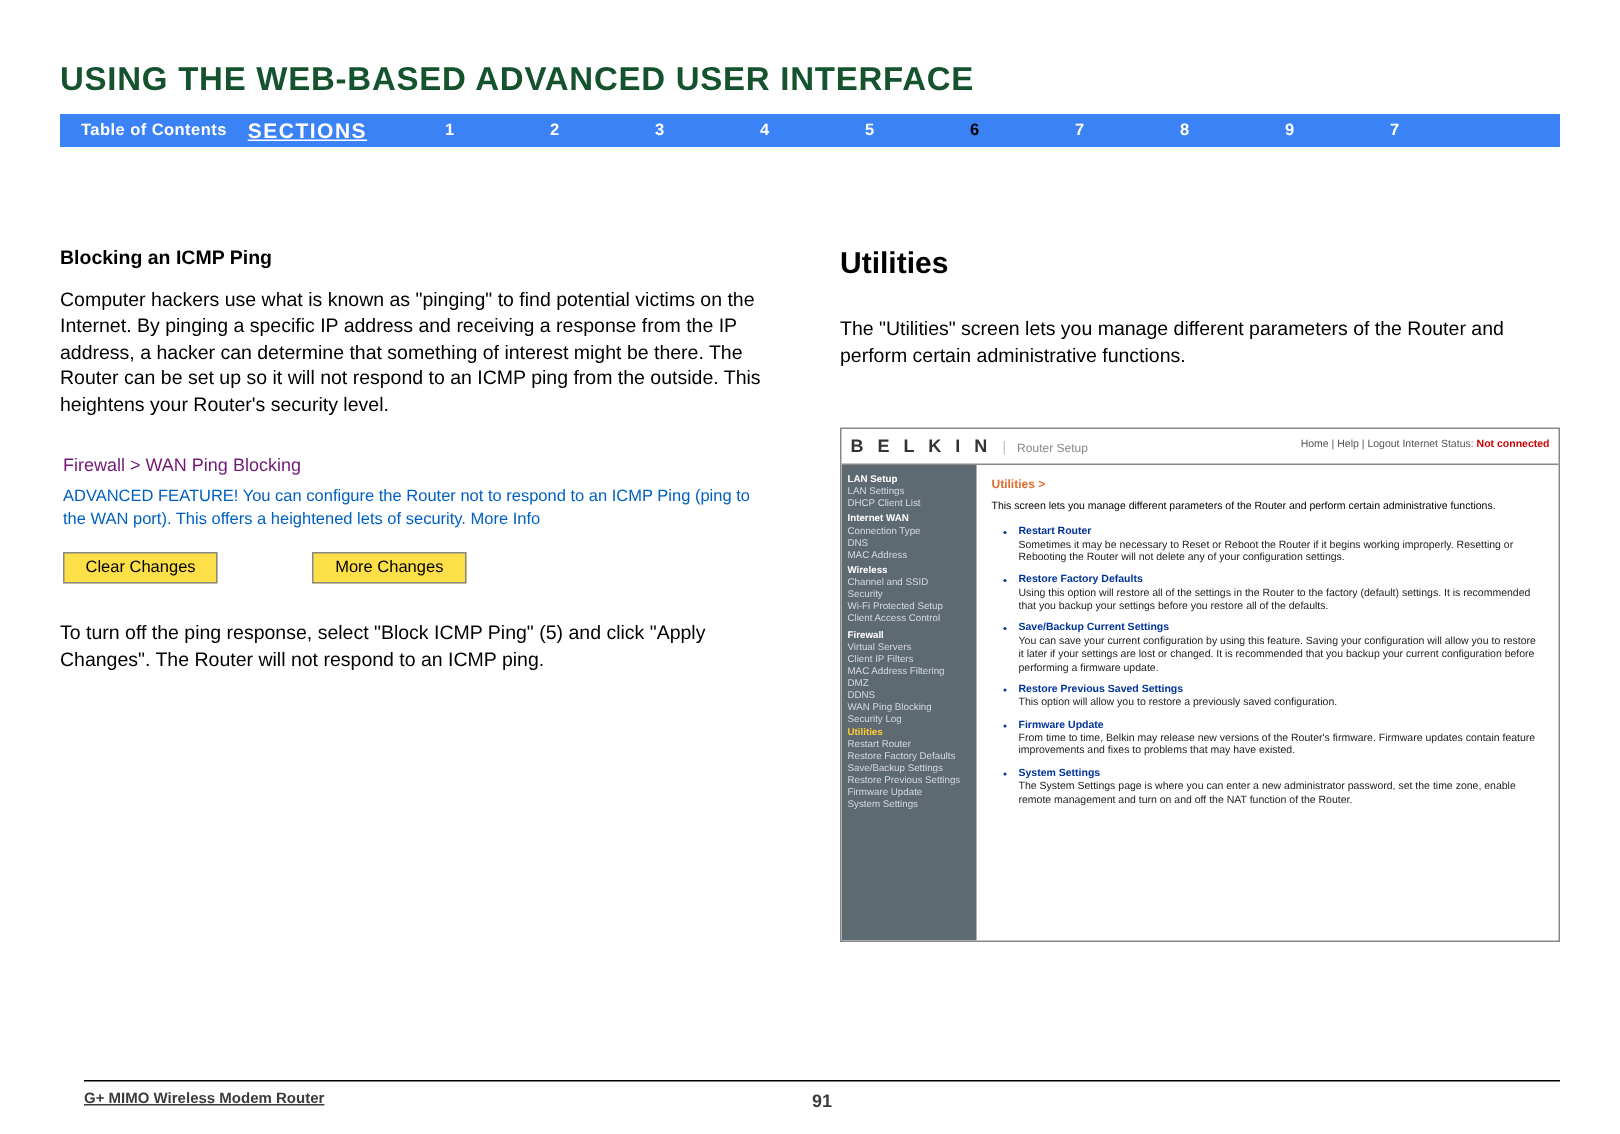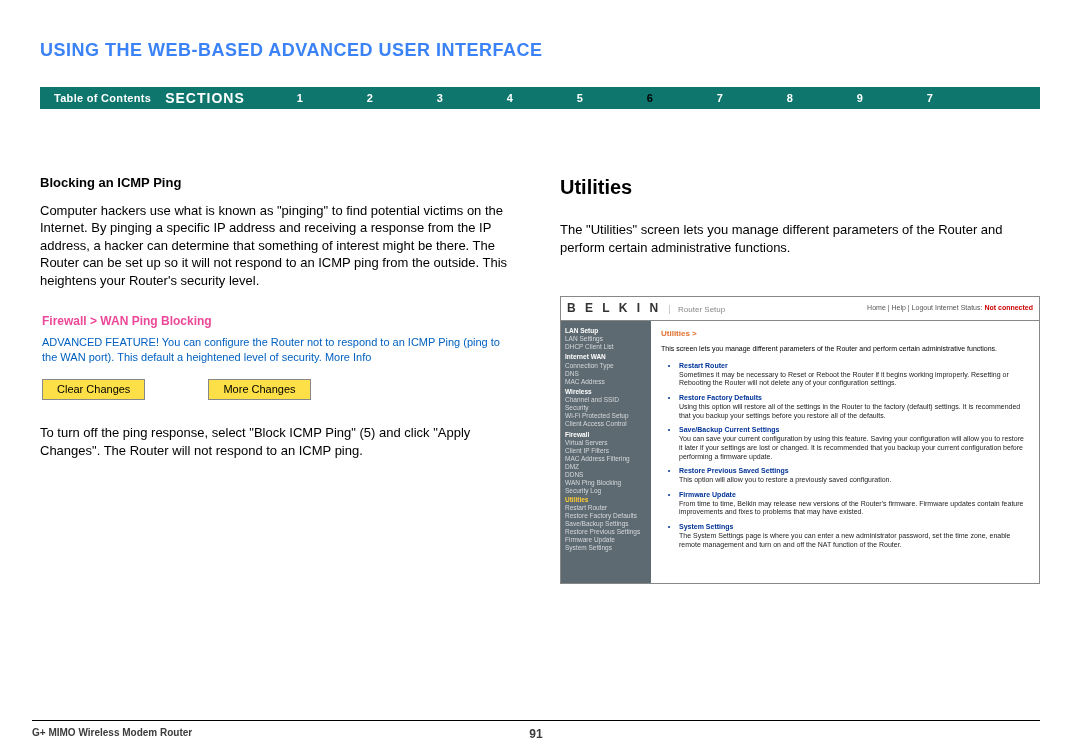--- a/index.html
+++ b/index.html
@@ -6,44 +6,45 @@
   body {
     background: #fff;
     font-family: Arial, Helvetica, sans-serif;
     color: #000;
     width: 1080px;
     height: 756px;
     position: relative;
     padding: 40px 40px 0 40px;
   }
   .page-title {
-    font-size: 18px;
+    font-size: 22px;
     font-weight: bold;
     letter-spacing: 0.5px;
-    color: #3b82f6;
-    margin-bottom: 26px;
+    color: #14532d;
+    margin-bottom: 10px;
   }
   .sections-bar {
     display: flex;
     align-items: center;
-    background: #0f766e;
+    background: #3b82f6;
     height: 22px;
     color: #fff;
     font-size: 11px;
   }
   .toc {
     padding: 0 14px;
     font-weight: bold;
     letter-spacing: 0.3px;
   }
   .sections-label {
     font-size: 14px;
     letter-spacing: 1px;
     font-weight: bold;
     padding-right: 20px;
+    text-decoration: underline;
   }
   .sec-num {
     flex: 0 0 auto;
     width: 70px;
     text-align: center;
     font-weight: bold;
   }
   .sec-num.current { color: #000; }
   .columns {
     display: flex;
@@ -55,21 +56,21 @@
   .col h2 { font-size: 20px; font-weight: bold; margin-bottom: 20px; }
   .col p { margin-bottom: 14px; }
 
   
   .fw-box {
     border: none;
     padding: 10px 2px;
     margin: 8px 0 14px 0;
     font-size: 11px;
   }
-  .fw-title { color: #ec4899; font-weight: bold; font-size: 12px; margin-bottom: 6px; }
+  .fw-title { color: #701a75; font-weight: normal; font-size: 12px; margin-bottom: 6px; }
   .fw-desc { color: #0060c0; margin-bottom: 14px; }
   .fw-row { display: flex; align-items: center; gap: 6px; color: #0060c0; font-weight: bold; margin-bottom: 10px;}
   .fw-row input[type=checkbox] { accent-color: #1a5fa0; }
   .fw-line { flex:1; border-top:1px solid #000; }
   .fw-annot { color:#000; font-weight:normal; }
   .fw-btn {
     display:inline-block;
     border:1px solid #888;
     background: #fde047;
     padding:2px 14px;
@@ -78,21 +79,21 @@
   }
 
   
   .belkin-box {
     border: 1px solid #888;
     margin-top: 40px;
     font-size: 7px;
     line-height: 1.25;
     display: flex;
     flex-direction: column;
-    height: 288px;
+    height: 343px;
     overflow: hidden;
   }
   .belkin-top {
     display:flex;
     align-items:center;
     border-bottom: 1px solid #888;
     padding: 4px 6px;
     justify-content: space-between;
   }
   .belkin-logo { font-size: 12px; letter-spacing: 3px; font-weight: bold; color:#333; }
@@ -113,29 +114,30 @@
   .belkin-main { flex:1; padding: 8px 10px; }
   .belkin-bc { color:#e07030; font-weight:bold; font-size:8px; margin-bottom:6px; }
   .belkin-intro { margin-bottom:8px; }
   .belkin-item { margin-bottom:6px; margin-left:10px; }
   .belkin-item .bi-t { color:#003399; font-weight:bold; display:list-item; list-style: disc; margin-left:8px;}
   .belkin-item .bi-d { color:#222; margin-left:8px;}
 
   .footer {
     position:absolute;
     bottom:18px;
-    left:32px;
+    left:56px;
     right:40px;
     border-top:1px solid #000;
     padding-top:6px;
     display:flex;
     justify-content:space-between;
     font-size:10px;
     font-weight:bold;
     color:#3b3b3b;
+    text-decoration:underline;
   }
   .footer .pn { position:absolute; left:50%; transform:translateX(-50%); font-size:12px; }
 </style>
 </head>
 <body>
 
 <div class="page-title">USING THE WEB-BASED ADVANCED USER INTERFACE</div>
 
 <div class="sections-bar">
   <span class="toc">Table of Contents</span>
@@ -152,21 +154,21 @@
   <span class="sec-num">7</span>
 </div>
 
 <div class="columns">
   <div class="col">
     <h3>Blocking an ICMP Ping</h3>
     <p>Computer hackers use what is known as "pinging" to find potential victims on the Internet. By pinging a specific IP address and receiving a response from the IP address, a hacker can determine that something of interest might be there. The Router can be set up so it will not respond to an ICMP ping from the outside. This heightens your Router's security level.</p>
 
     <div class="fw-box">
       <div class="fw-title">Firewall &gt; WAN Ping Blocking</div>
-      <div class="fw-desc">ADVANCED FEATURE! You can configure the Router not to respond to an ICMP Ping (ping to the WAN port). This default a heightened level of security. More Info</div>
+      <div class="fw-desc">ADVANCED FEATURE! You can configure the Router not to respond to an ICMP Ping (ping to the WAN port). This offers a heightened lets of security. More Info</div>
       <div>
         <span class="fw-btn">Clear Changes</span>
         <span class="fw-btn">More Changes</span>
       </div>
     </div>
 
     <p>To turn off the ping response, select "Block ICMP Ping" (5) and click "Apply Changes". The Router will not respond to an ICMP ping.</p>
   </div>
 
   <div class="col">

